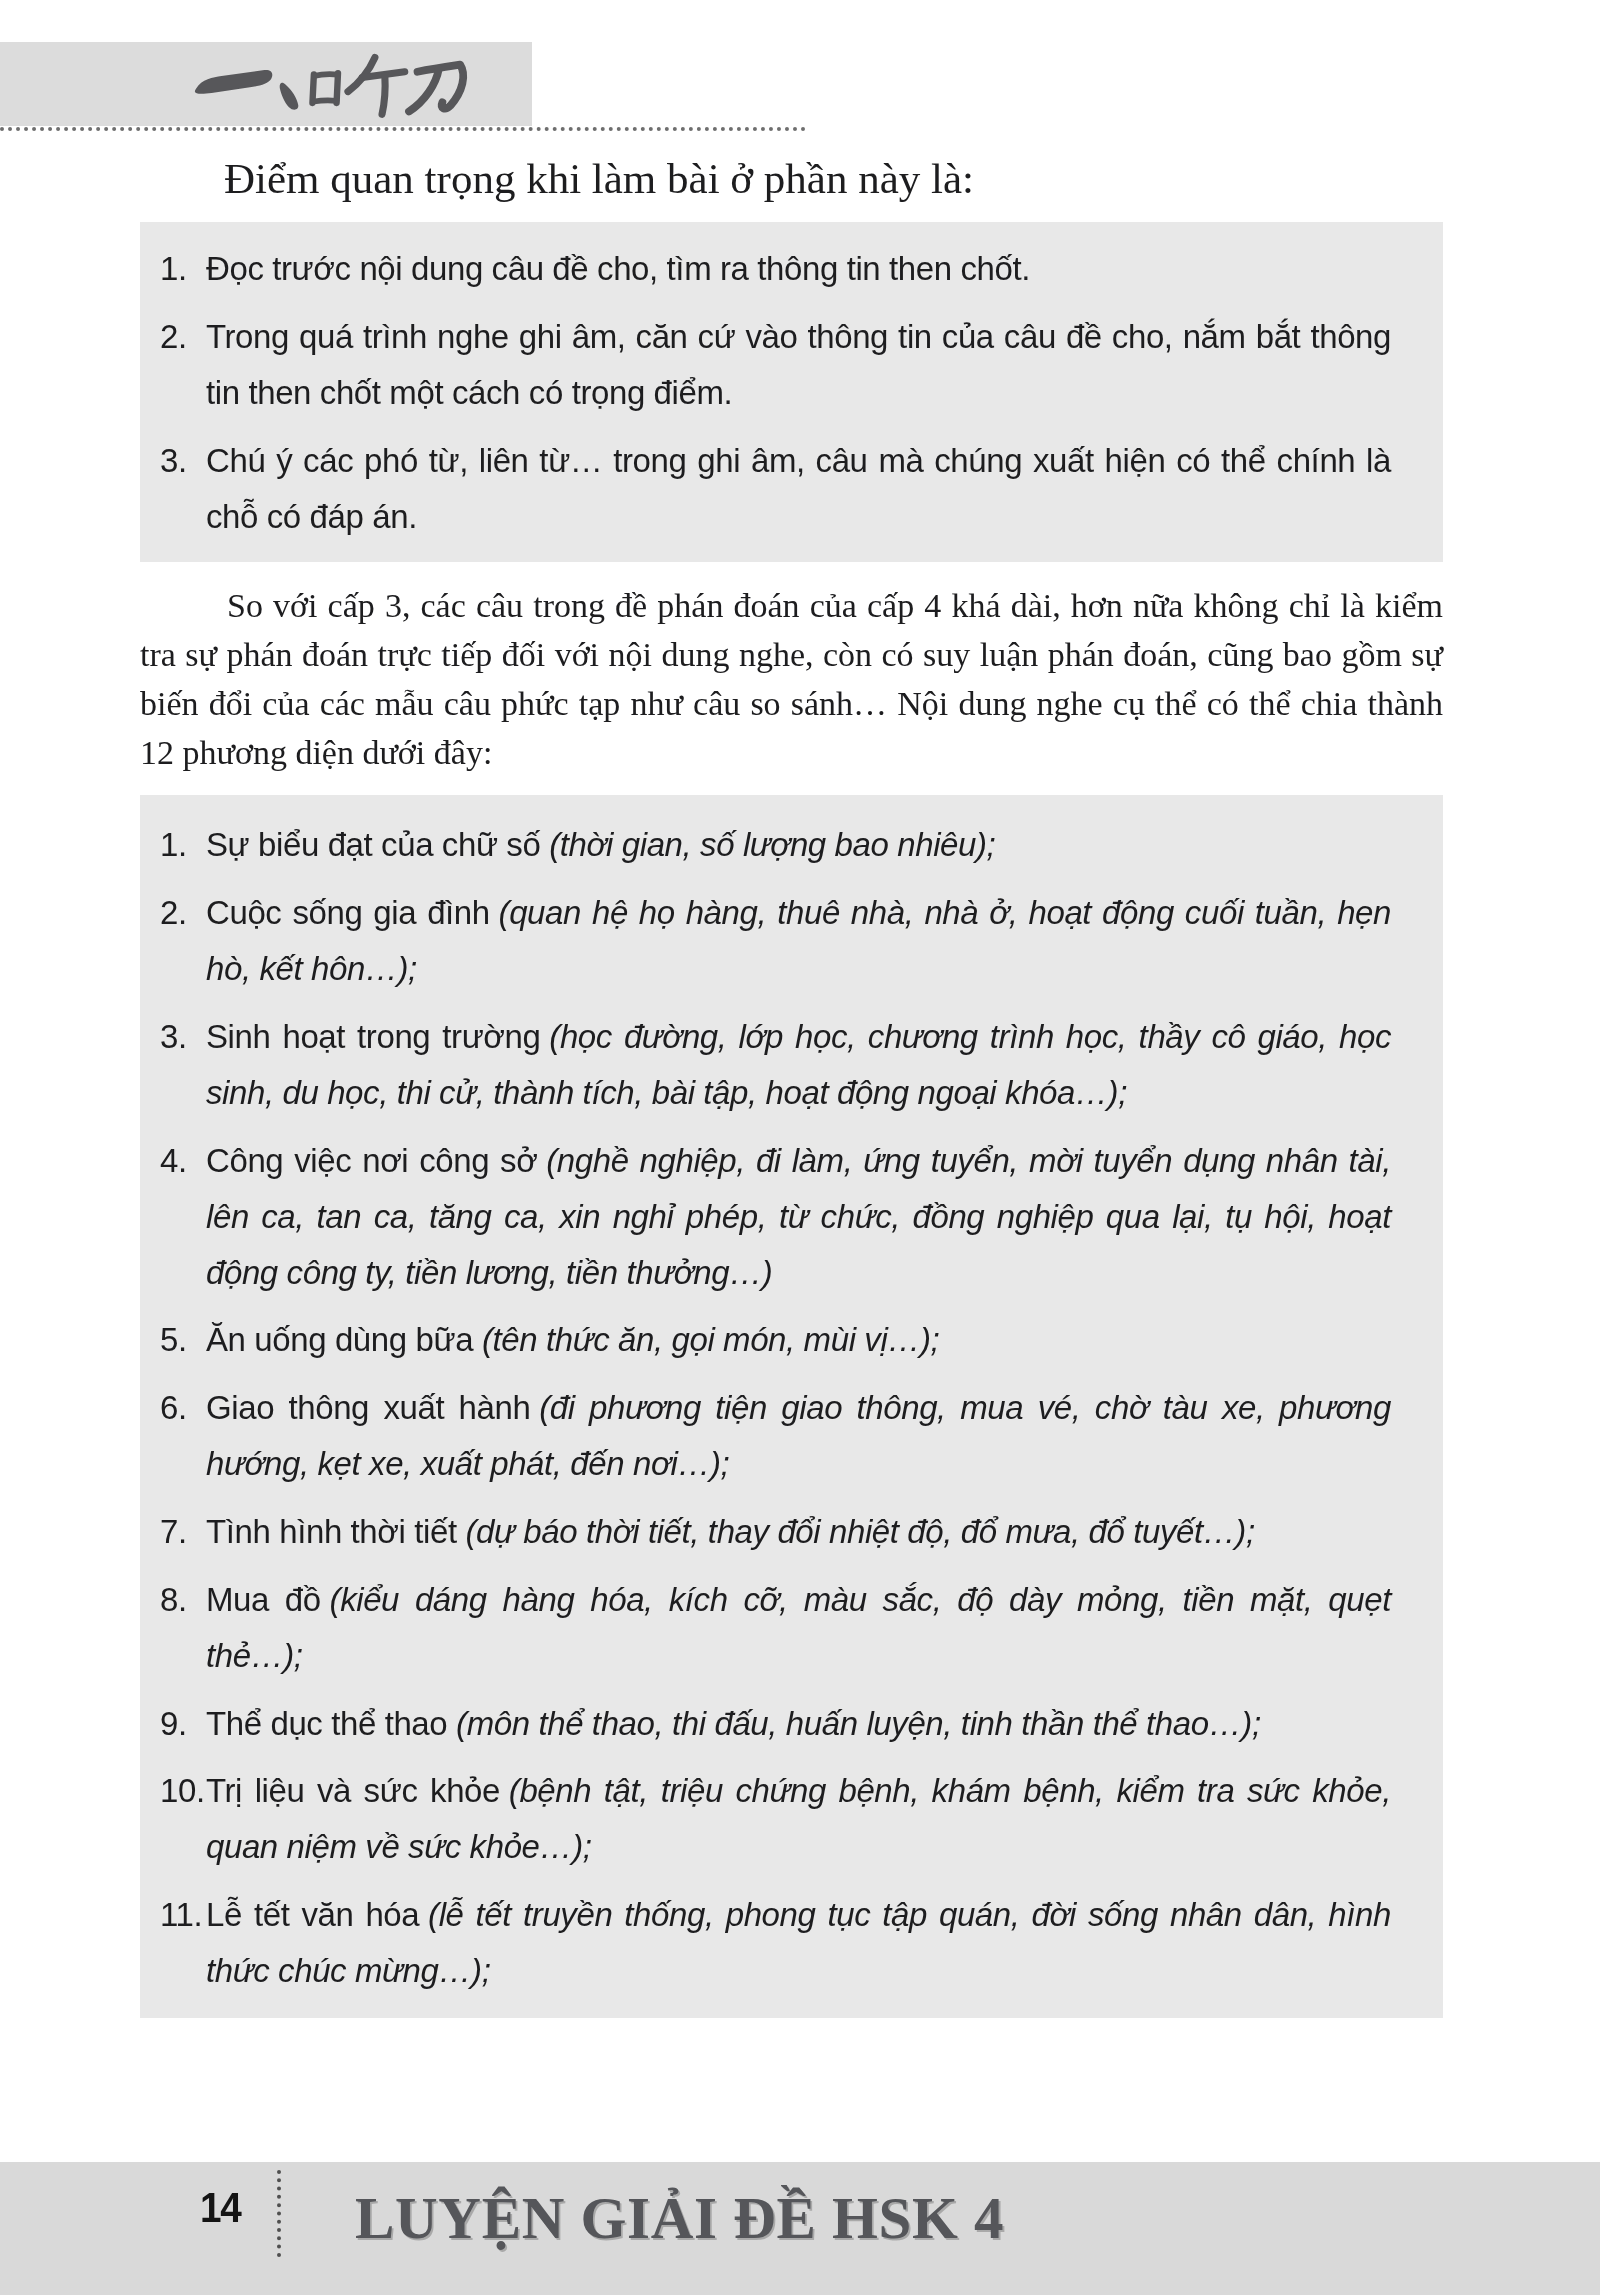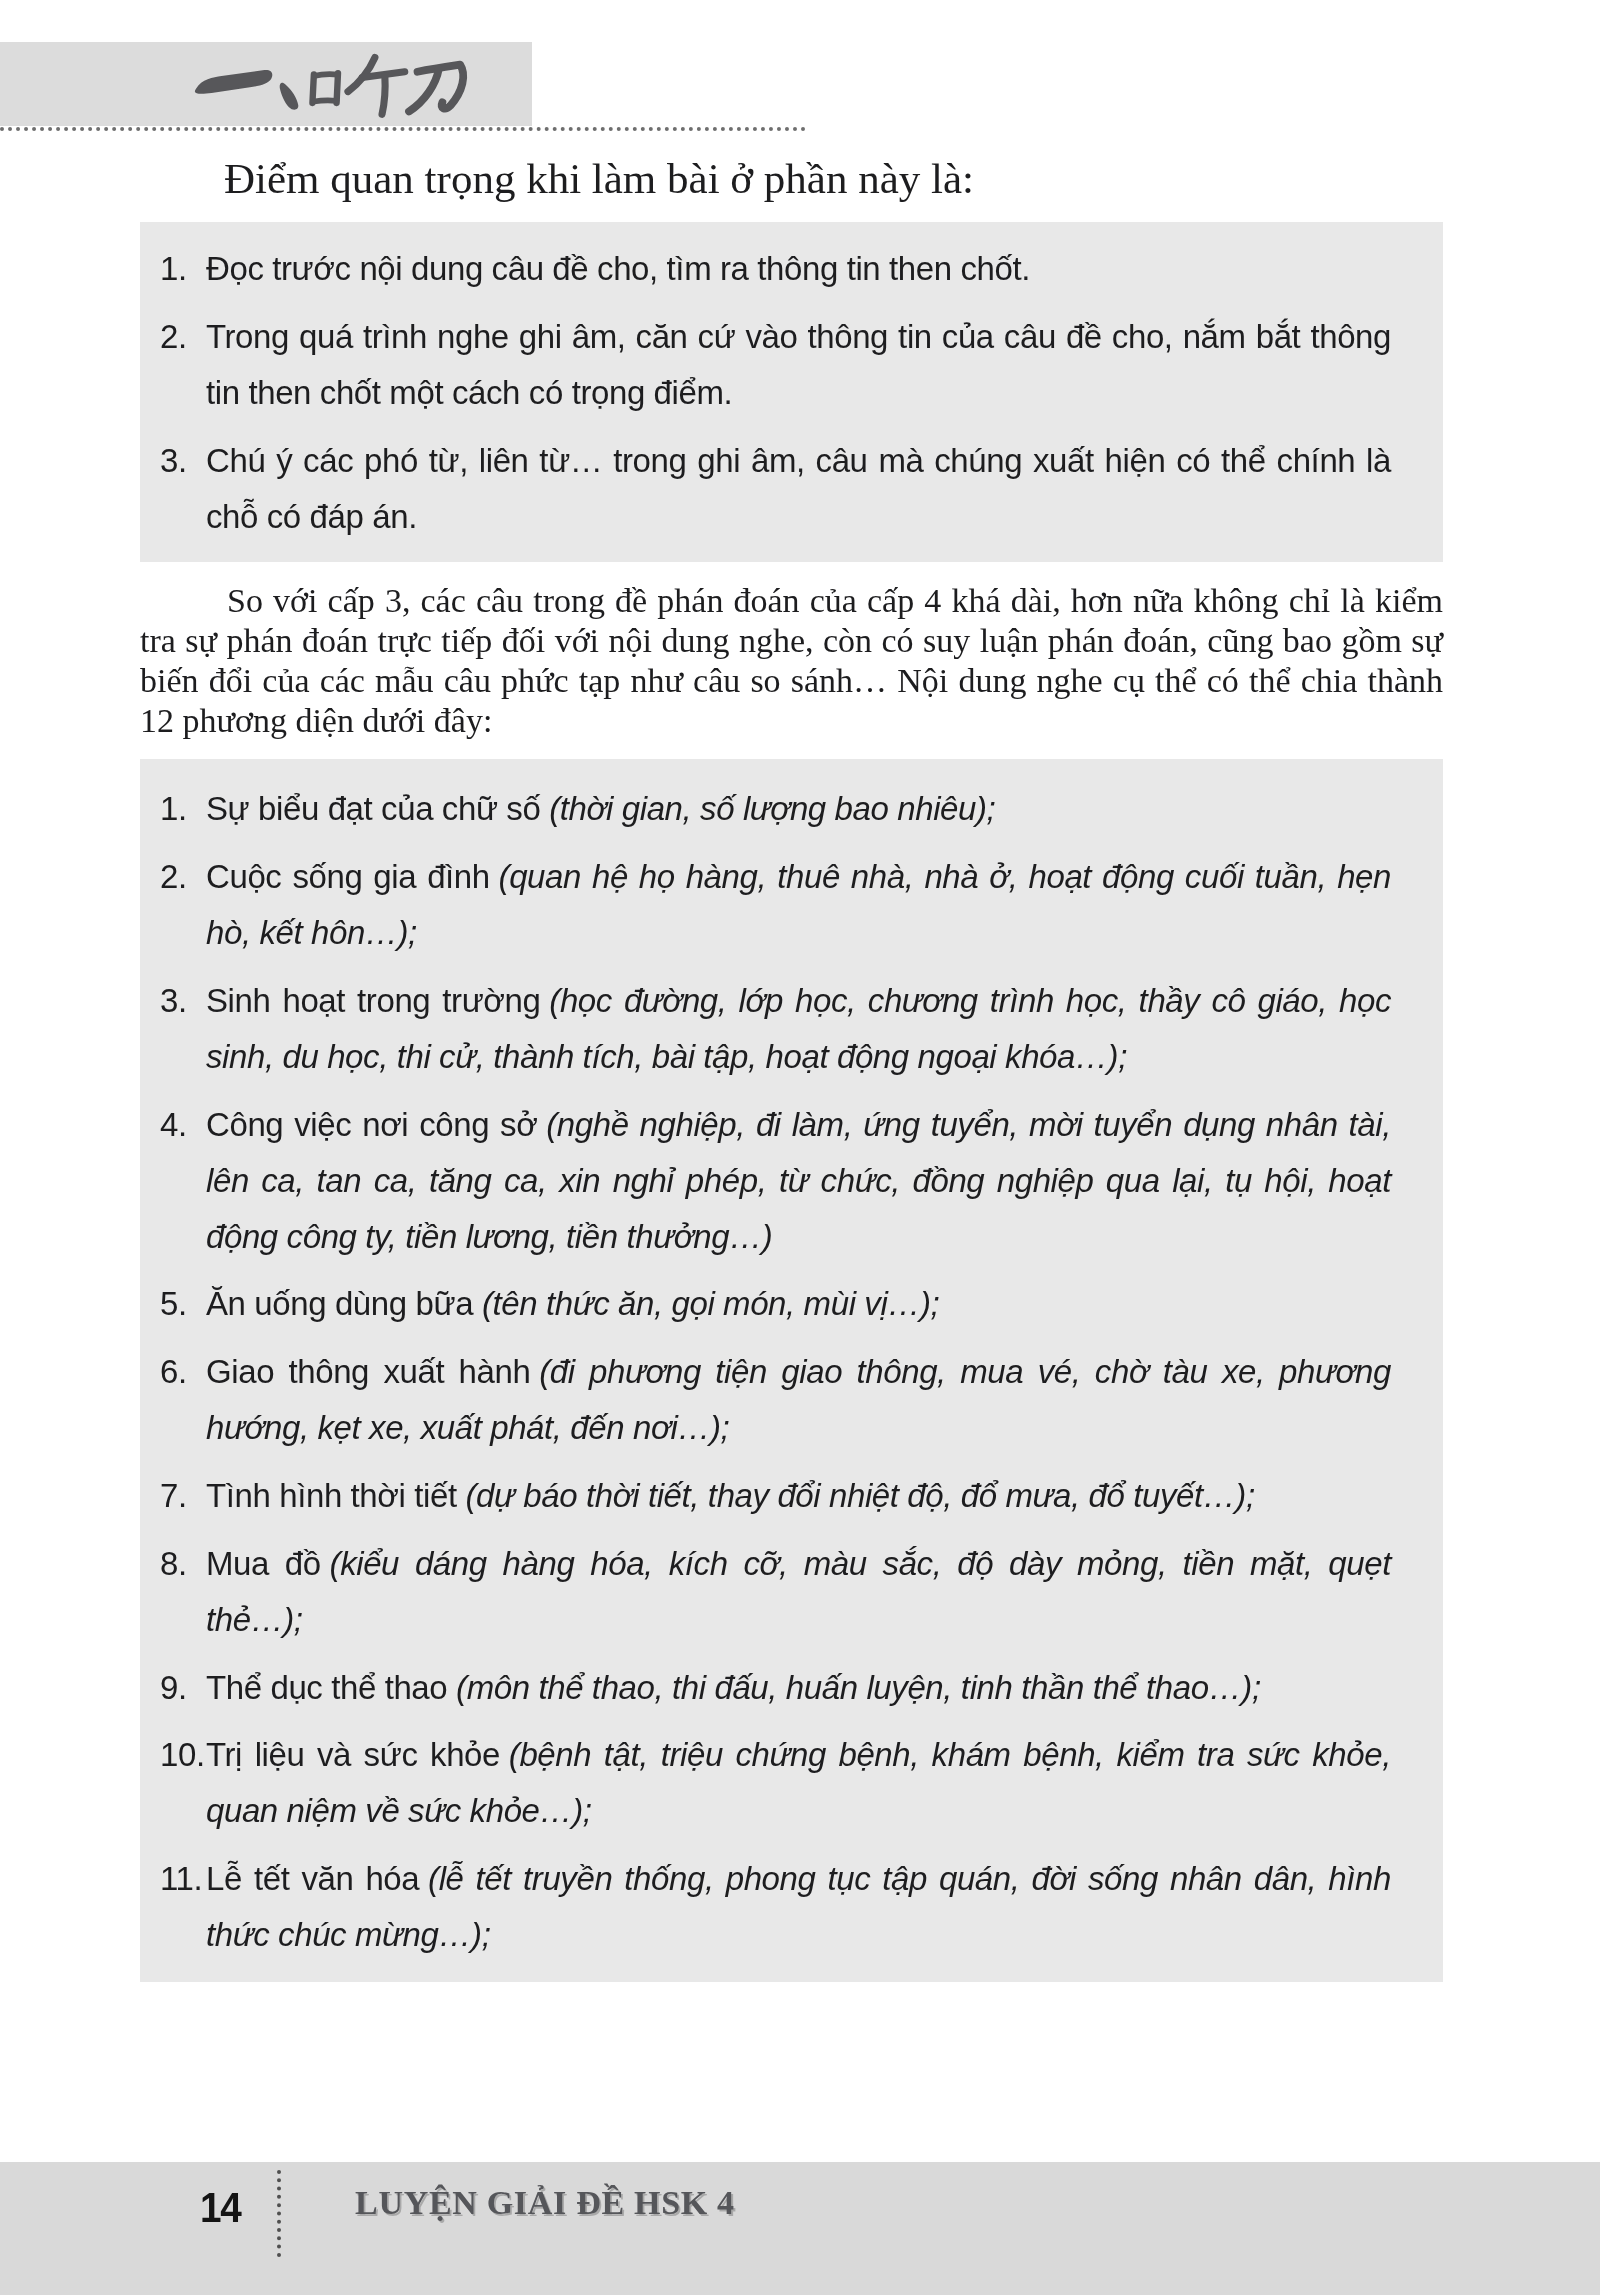--- a/index.html
+++ b/index.html
@@ -39,38 +39,38 @@
     letter-spacing:-0.4px;
   }
   .txt{
     flex:1;text-align:justify;padding-right:52px;font-size:33px;line-height:56px;
     letter-spacing:-0.4px;hyphens:none;
   }
   .detail{font-style:italic;margin-left:8.8px;}
   
   .body-paragraph{
     margin:19px 157px 0 140px;text-align:justify;text-indent:87px;
-    font-family:"Liberation Serif",serif;font-size:34px;line-height:40px;
+    font-family:"Liberation Serif",serif;font-size:34px;line-height:49px;
   }
   
   .footer-band{
     position:absolute;left:0;right:0;bottom:0;height:133px;background:var(--footer_gray);
   }
   .page-number{
     position:absolute;left:200px;top:20.6px;font-size:43px;font-weight:700;
     letter-spacing:-1.5px;display:inline-block;transform:scaleX(.9);transform-origin:left;
     color:#141414;
   }
   .footer-separator{
     position:absolute;left:277px;top:8px;height:87px;width:0;
     border-left:4.4px dotted #4f4f4f;
   }
   .book-title{
     position:absolute;left:355px;top:22px;
-    font-family:"Liberation Serif",serif;font-weight:700;font-size:34px;
+    font-family:"Liberation Serif",serif;font-weight:700;font-size:59px;
     letter-spacing:0.7px;color:var(--title_gray);
     text-shadow:1.8px 1.8px 0 rgba(0,0,0,0.22);white-space:nowrap;
   }
 </style>
 </head>
 <body>
 
 <div class="header-band">
   <span class="sr-only">一、听力</span>
   <svg class="calligraphy" viewBox="0 0 420 100" fill="none" stroke="#57575a" stroke-linecap="round" stroke-linejoin="round">

